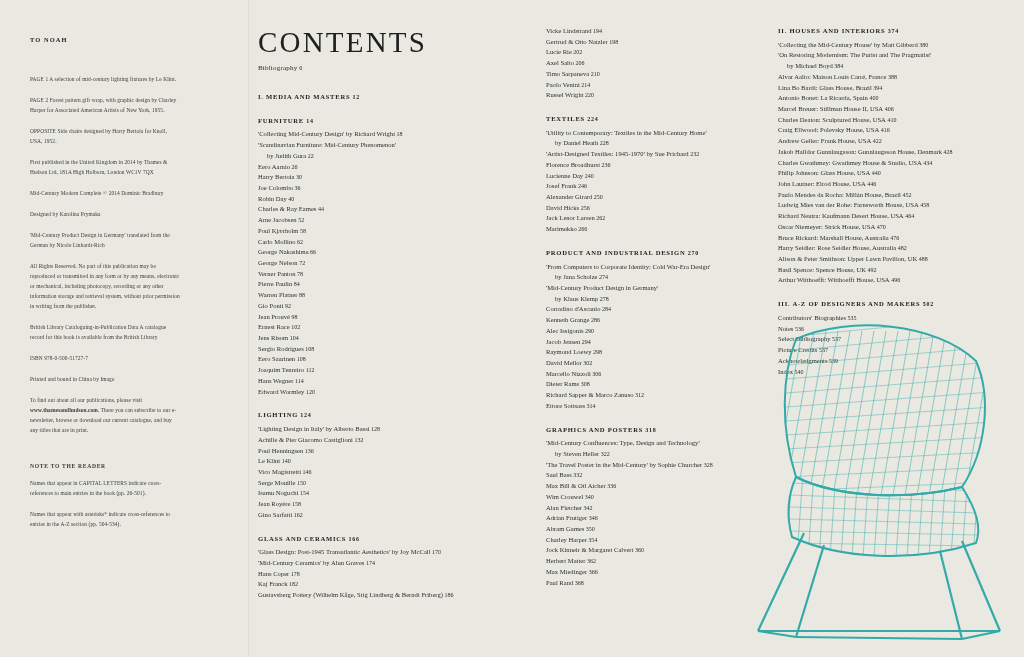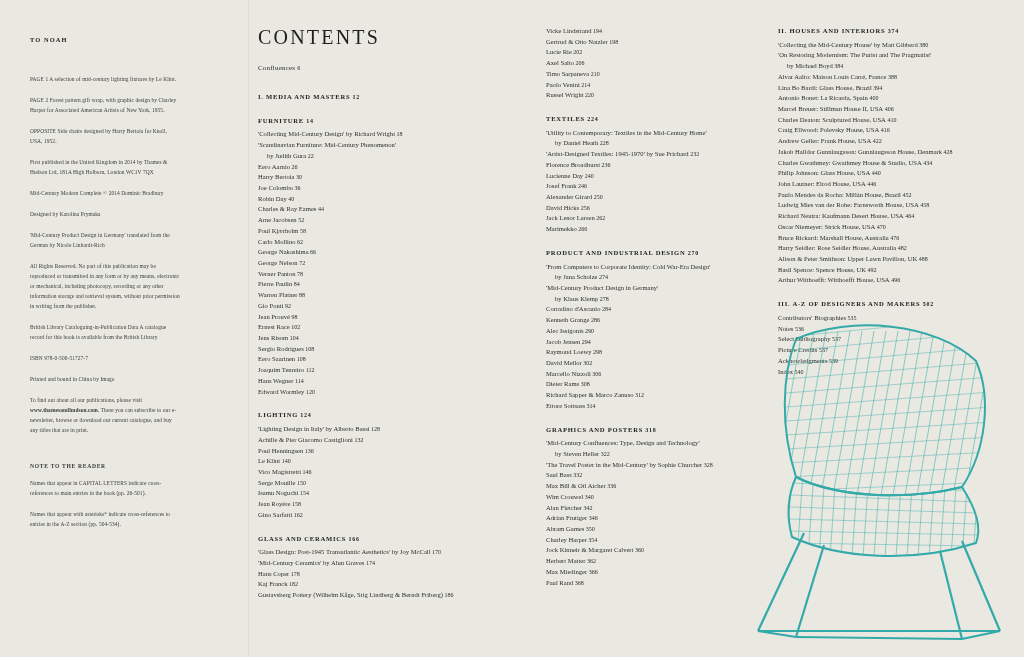--- a/index.html
+++ b/index.html
@@ -31,21 +31,21 @@
     margin-bottom:28px;color:#222;
   }
   .colophon p{margin:0 0 11px 0;}
   .colophon .bold{font-weight:bold;}
   .colophon .note-head{
     font-size:5.6px;letter-spacing:.7px;font-weight:bold;margin-top:26px;margin-bottom:7px;
   }
   
   .contents-title{
     position:absolute;left:258px;top:26px;
-    font-size:20px;letter-spacing:2.2px;color:#1f1f1f;
+    font-size:29px;letter-spacing:2.2px;color:#1f1f1f;
   }
   .intro-line{
     position:absolute;left:258px;top:64px;
     font-size:7px;letter-spacing:.2px;
   }
   
   .col{position:absolute;font-size:6.6px;line-height:1.62;color:#2e2e2e;}
   .col .sec{
     font-size:6.6px;letter-spacing:.75px;font-weight:bold;
     text-transform:none;margin-top:13px;margin-bottom:3px;color:#1f1f1f;
@@ -91,21 +91,21 @@
     </p>
     <div class="note-head">NOTE TO THE READER</div>
     <div id="colophon-notes">
         <p>Names that appear in CAPITAL LETTERS indicate cross-references to main entries in the book (pp. 26-501).</p>
         <p>Names that appear with asterisks* indicate cross-references to entries in the A-Z section (pp. 504-534).</p>
       </div>
   </div>
 
   <div class="contents-title">CONTENTS</div>
   <div class="intro-line">
-    <span>Confluences</span>
+    <span>Bibliography</span>
     <span class="num">6</span>
   </div>
 
   <div class="col col2" id="col2">
       <div class="sec"><span>I. MEDIA AND MASTERS</span><span class="num"> 12</span></div>
       <div class="sec"><span>FURNITURE</span><span class="num"> 14</span></div>
       <div class="ent"><span>'Collecting Mid-Century Design' by Richard Wright</span><span class="num"> 18</span></div>
       <div class="ent"><span>'Scandinavian Furniture: Mid-Century Phenomenon'</span></div>
       <div class="ent ind"><span>by Judith Gura</span><span class="num"> 22</span></div>
       <div class="ent"><span>Eero Aarnio</span><span class="num"> 26</span></div>

